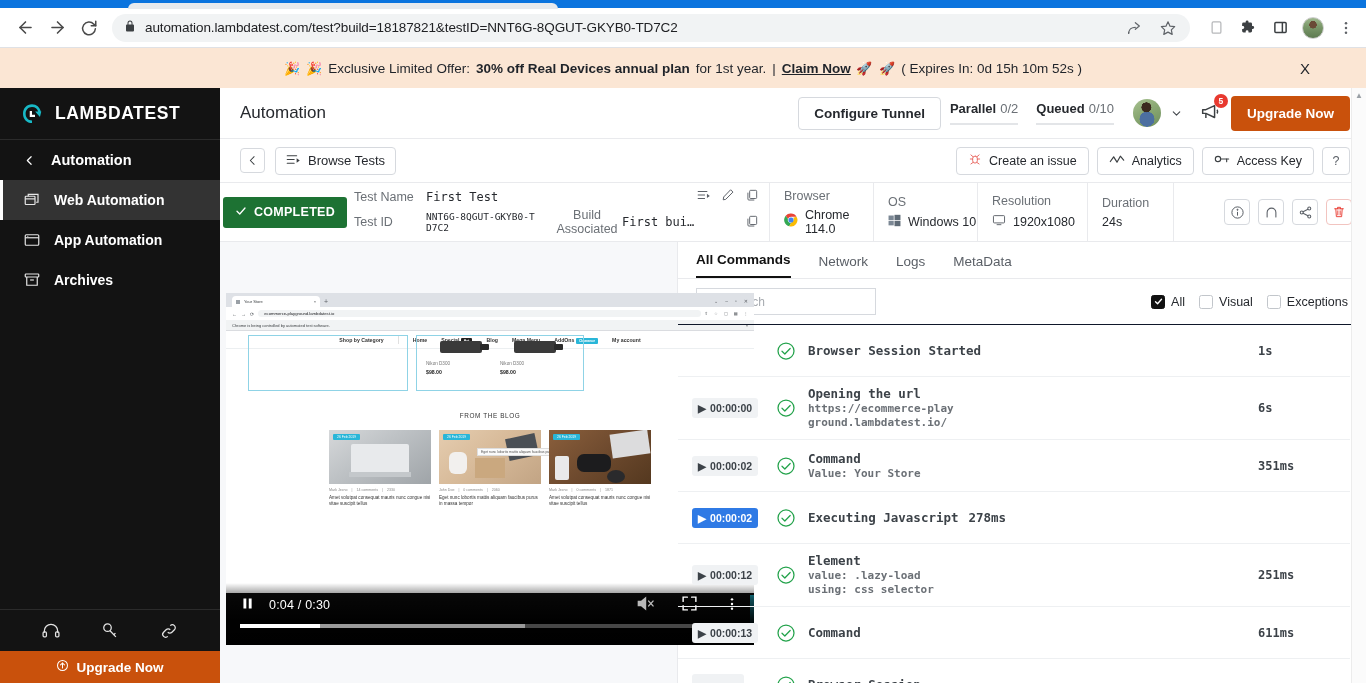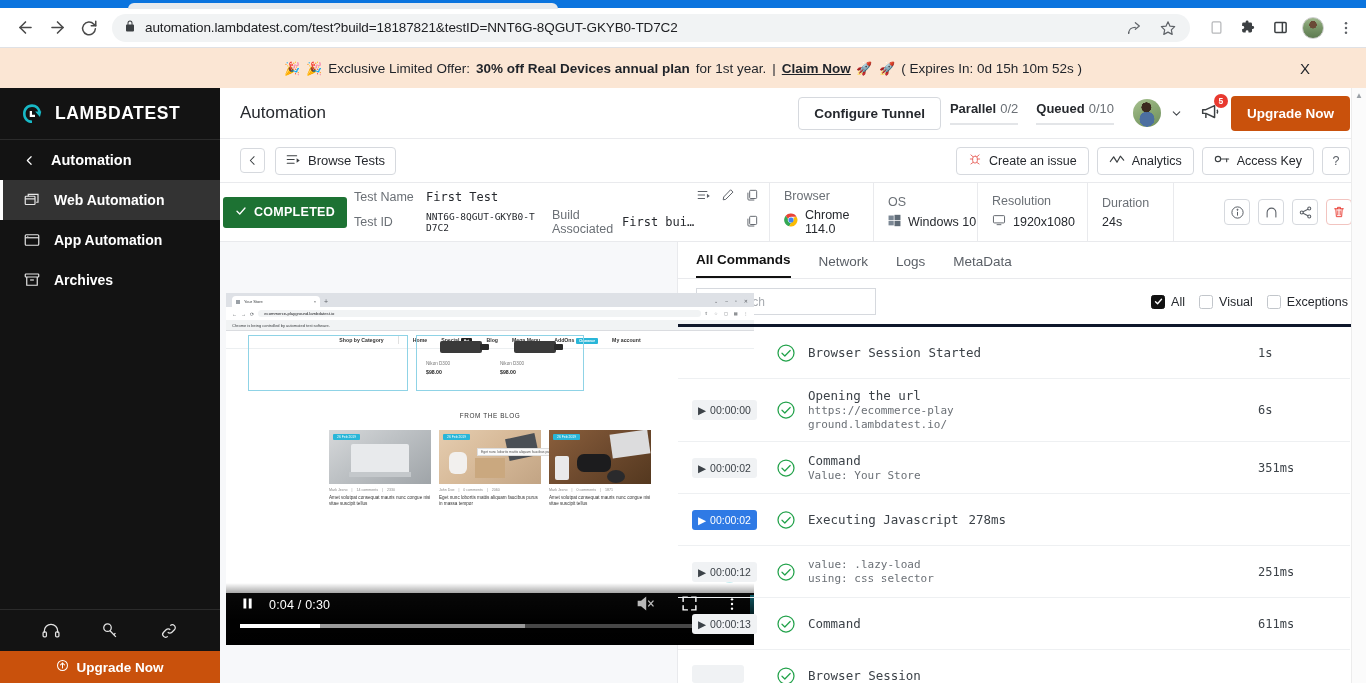--- a/index.html
+++ b/index.html
@@ -258,21 +258,21 @@
   #cmd-search {
     width:180px; height:27px; border:1px solid #d6d9de; border-radius:0;
     display:flex; align-items:center; gap:8px; padding:0 9px;
   }
   #cmd-search input { border:none; outline:none; font-size:12px; color:#26292e; width:100%; font-family:"Liberation Sans", sans-serif;}
   #cmd-search input::placeholder { color:#a7abb0; }
   #filter-group { margin-left:auto; display:flex; align-items:center; gap:14px; }
   .chk-wrap { display:flex; align-items:center; gap:6px; font-size:12.5px; color:#26292e; cursor:pointer;}
   .chk { width:14px; height:14px; border:1.5px solid #c2c6cb; border-radius:2.5px; background:#fff; flex:none;}
   .chk.on { background:#111; border-color:#111; display:flex; align-items:center; justify-content:center;}
-  #cmd-list-wrap { flex:1; position:relative; min-height:0; overflow:hidden; border-top:3px solid #0f172a;}
+  #cmd-list-wrap { flex:1; position:relative; min-height:0; overflow:hidden; border-top:1px solid #0f172a;font-weight:bold;}
   #cmd-list { position:absolute; inset:0 16px 0 0; overflow:hidden; }
   .cmd-row { display:flex; align-items:center; border-bottom:1px solid #eef0f2; padding:9px 0; min-height:52px;}
   .cmd-time { width:86px; flex:none; padding-left:14px; }
   .time-pill {
     background:#f0f2f4; color:#3c4248; font-size:10.5px; border-radius:3px;
     padding:4px 6px; display:inline-flex; align-items:center; gap:4px; white-space:nowrap;
   }
   .time-pill.sel { background:#2f7ae5; color:#fff; }
   .cmd-status { width:44px; flex:none; display:flex; align-items:center; justify-content:center;}
   .cmd-body { flex:1; min-width:0; padding-right:8px;}
@@ -595,21 +595,21 @@
               <svg width="14" height="14" viewBox="0 0 24 24" fill="none" stroke="currentColor" stroke-width="1.6">
                   <rect x="8" y="4" width="12" height="14" rx="1.6"></rect>
                   <path d="M5 8v11a1.6 1.6 0 0 0 1.6 1.6H16"></path>
                 </svg>
             </span>
           </span>
         </div>
         <div class="ti-row">
           <span class="ti-lbl">Test ID</span>
           <span class="ti-val tiny mono">NNT6G-8QGUT-GKYB0-TD7C2</span>
-          <span class="ti-lbl2" style="margin-left:14px;width:70px;">Build Associated</span>
+          <span class="ti-lbl2" style="margin-left:14px;width:70px;text-align:center;">Build Associated</span>
           <span class="ti-val mono">First bui…</span>
           <span class="ti-icons">
             <span>
               <svg width="14" height="14" viewBox="0 0 24 24" fill="none" stroke="currentColor" stroke-width="1.6">
                   <rect x="8" y="4" width="12" height="14" rx="1.6"></rect>
                   <path d="M5 8v11a1.6 1.6 0 0 0 1.6 1.6H16"></path>
                 </svg>
             </span>
           </span>
         </div>
@@ -982,20 +982,21 @@
                     <span>00:00:12</span>
                   </span>
               </div>
               <div class="cmd-status">
                 <svg width="20" height="20" viewBox="0 0 24 24" fill="none" stroke="#22a24a" stroke-width="1.5" stroke-linecap="round" stroke-linejoin="round">
                     <circle cx="12" cy="12" r="9.6"></circle>
                     <polyline points="7.2 12.3 10.6 15.6 17 9"></polyline>
                   </svg>
               </div>
               <div class="cmd-body">
+                <div class="cmd-title mono">Element</div>
                 <div class="cmd-sub mono">value: .lazy-load</div>
                 <div class="cmd-sub mono">using: css selector</div>
               </div>
               <div class="cmd-dur mono">251ms</div>
             </div>
 
             <div class="cmd-row">
               <div class="cmd-time">
                 <span class="time-pill">
                     <span>▶</span>

